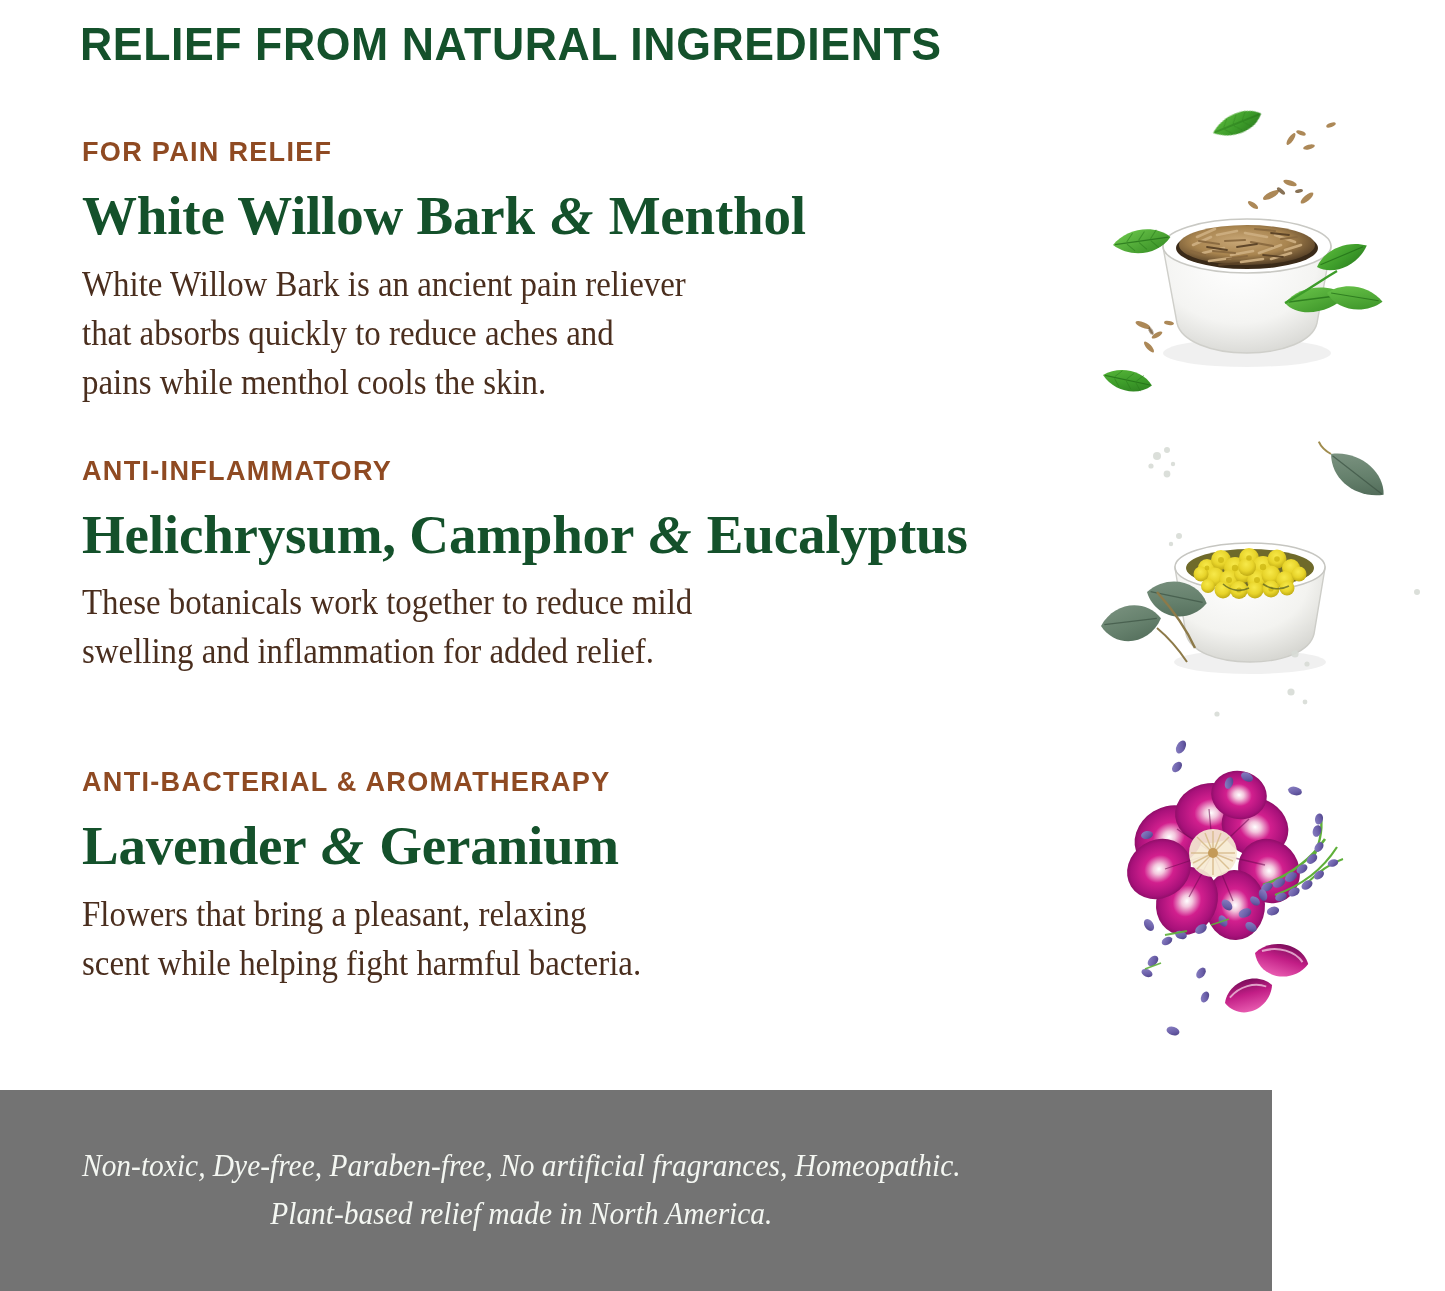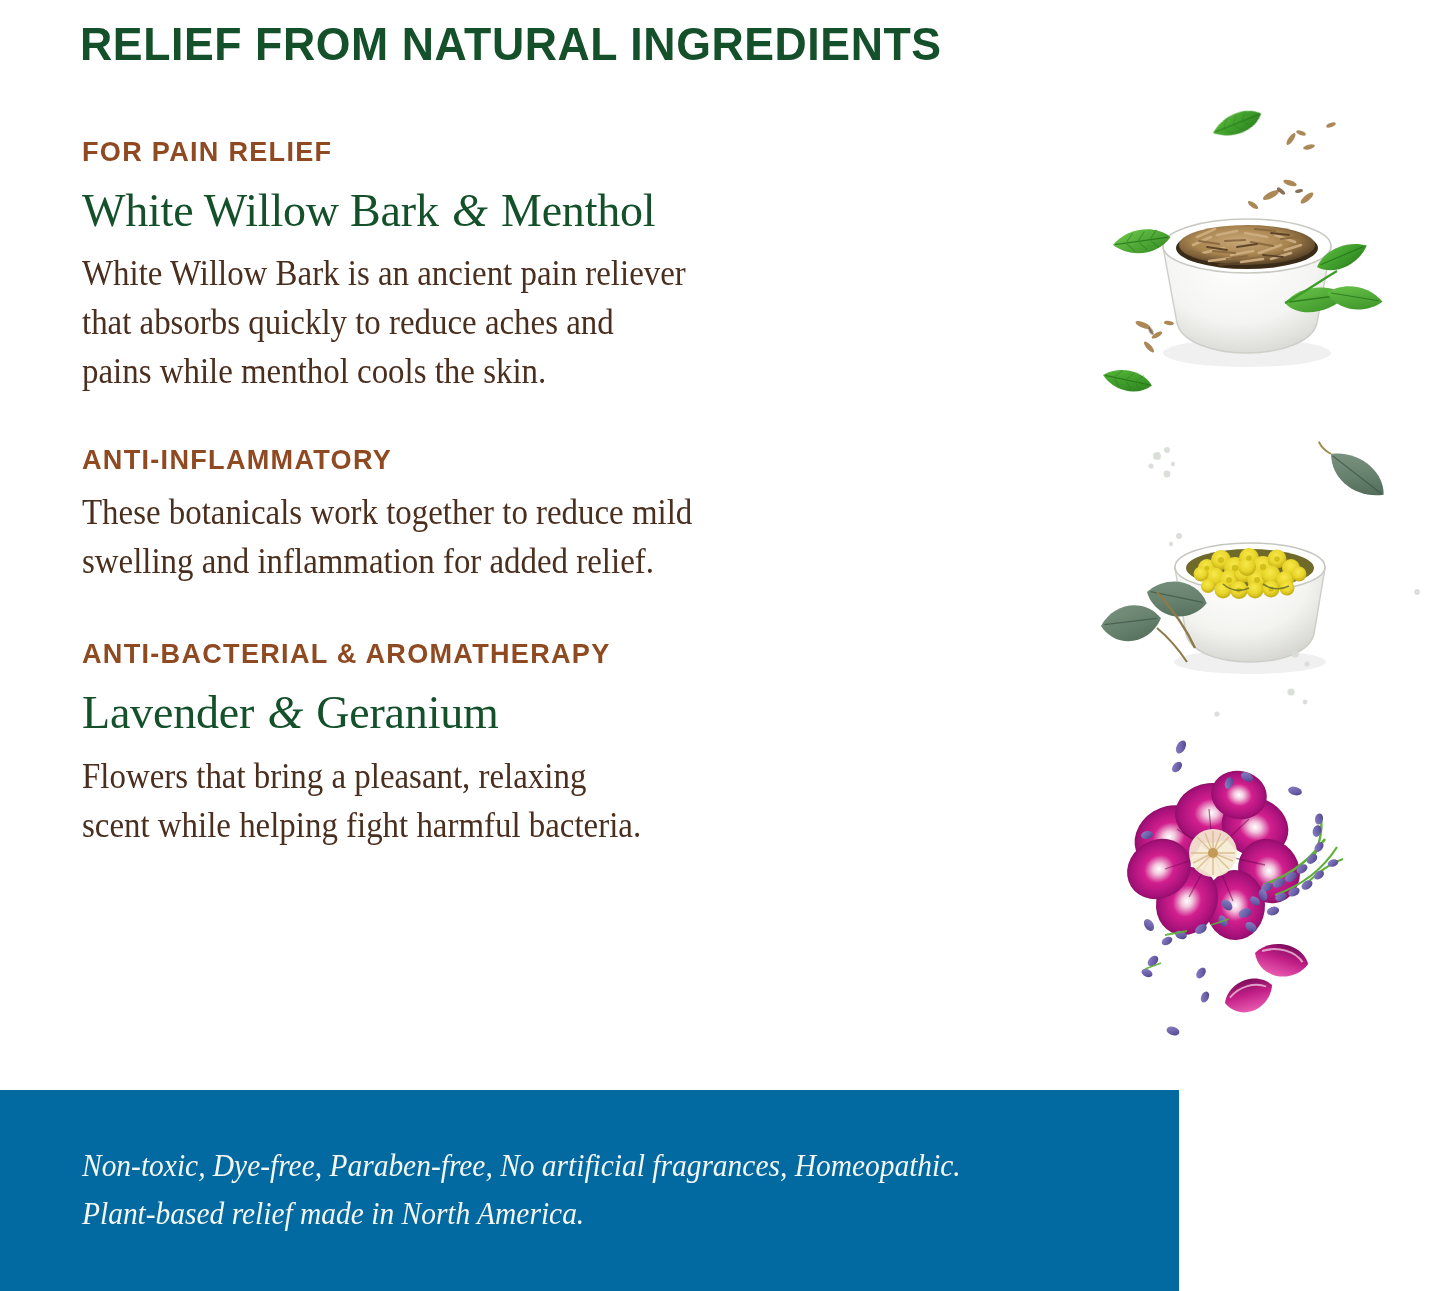--- a/index.html
+++ b/index.html
@@ -39,39 +39,39 @@
   .content-col {
     position: absolute;
     left: 82px;
     top: 124px;
     width: 960px;
   }
 
   .ingredient-block { position: relative; }
   .ingredient-block.b1 { margin-top: 12px; }
   .ingredient-block.b2 { margin-top: 48px; }
-  .ingredient-block.b3 { margin-top: 52px; }
+  .ingredient-block.b3 { margin-top: 90px; }
 
   .block-label {
     font-family: "Liberation Sans", sans-serif;
     font-weight: 700;
     font-size: 28.5px;
     letter-spacing: 1.35px;
     color: #8f4a22;
     text-transform: uppercase;
     line-height: 1.12;
     transform: scaleX(0.95);
     transform-origin: left center;
     white-space: nowrap;
   }
 
   .block-title {
     font-family: "Liberation Serif", serif;
-    font-weight: 400;
-    font-size: 46px;
+    font-weight: 700;
+    font-size: 55px;
     color: #14512b;
     line-height: 1.14;
     margin-top: 17px;
     white-space: nowrap;
     letter-spacing: -0.2px;
   }
   .block-title .amp {
     font-style: italic;
     font-family: "Liberation Serif", serif;
     padding: 0 2px;
@@ -87,23 +87,24 @@
     transform: scaleX(0.94);
     transform-origin: left top;
   }
   .block-body .ln { display: block; white-space: nowrap; }
 
   
   .footer-band {
     position: absolute;
     left: 0;
     top: 1090px;
-    width: 1179px;
+    width: 1272px;
     height: 201px;
-    background: #0369a1;
+    background: #737373;
+    text-align: center;
   }
   .footer-text {
     position: absolute;
     left: 82px;
     top: 52px;
     font-family: "Liberation Serif", serif;
     font-style: italic;
     font-size: 31px;
     line-height: 48px;
     color: #f4f7f2;
@@ -136,20 +137,21 @@
       <div class="block-title"><span>White Willow Bark </span><span class="amp">&amp;</span><span> Menthol</span></div>
       <div class="block-body">
         <span class="ln">White Willow Bark is an ancient pain reliever</span>
         <span class="ln">that absorbs quickly to reduce aches and</span>
         <span class="ln">pains while menthol cools the skin.</span>
       </div>
     </div>
 
     <div class="ingredient-block b2">
       <div class="block-label">ANTI-INFLAMMATORY</div>
+      <div class="block-title"><span>Helichrysum, Camphor </span><span class="amp">&amp;</span><span> Eucalyptus</span></div>
       <div class="block-body">
         <span class="ln">These botanicals work together to reduce mild</span>
         <span class="ln">swelling and inflammation for added relief.</span>
       </div>
     </div>
 
     <div class="ingredient-block b3">
       <div class="block-label">ANTI-BACTERIAL &amp; AROMATHERAPY</div>
       <div class="block-title"><span>Lavender </span><span class="amp">&amp;</span><span> Geranium</span></div>
       <div class="block-body">

